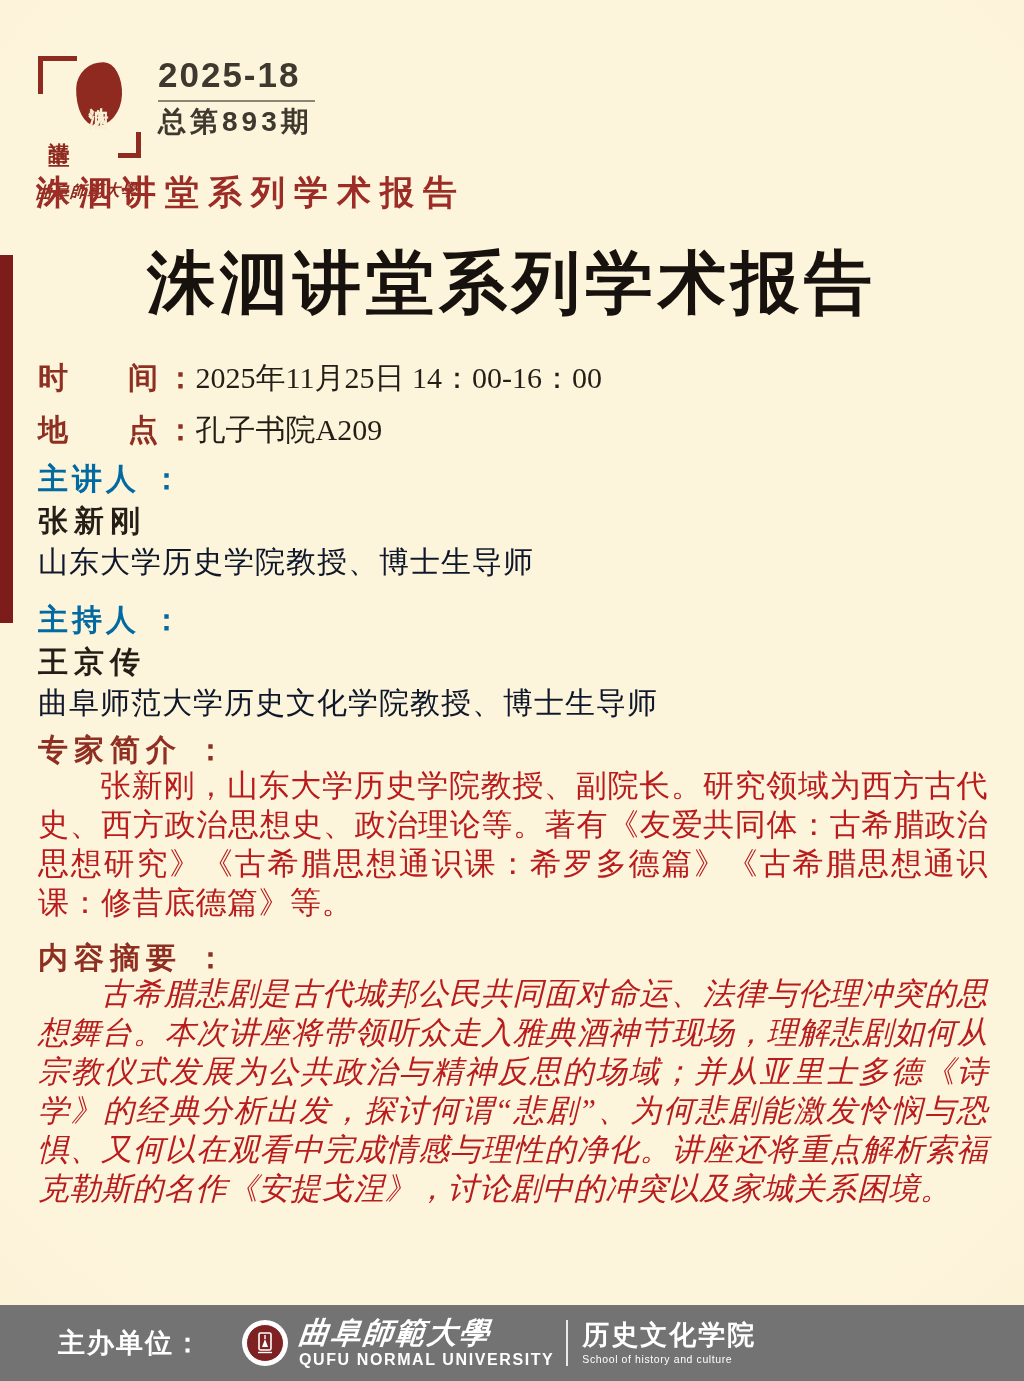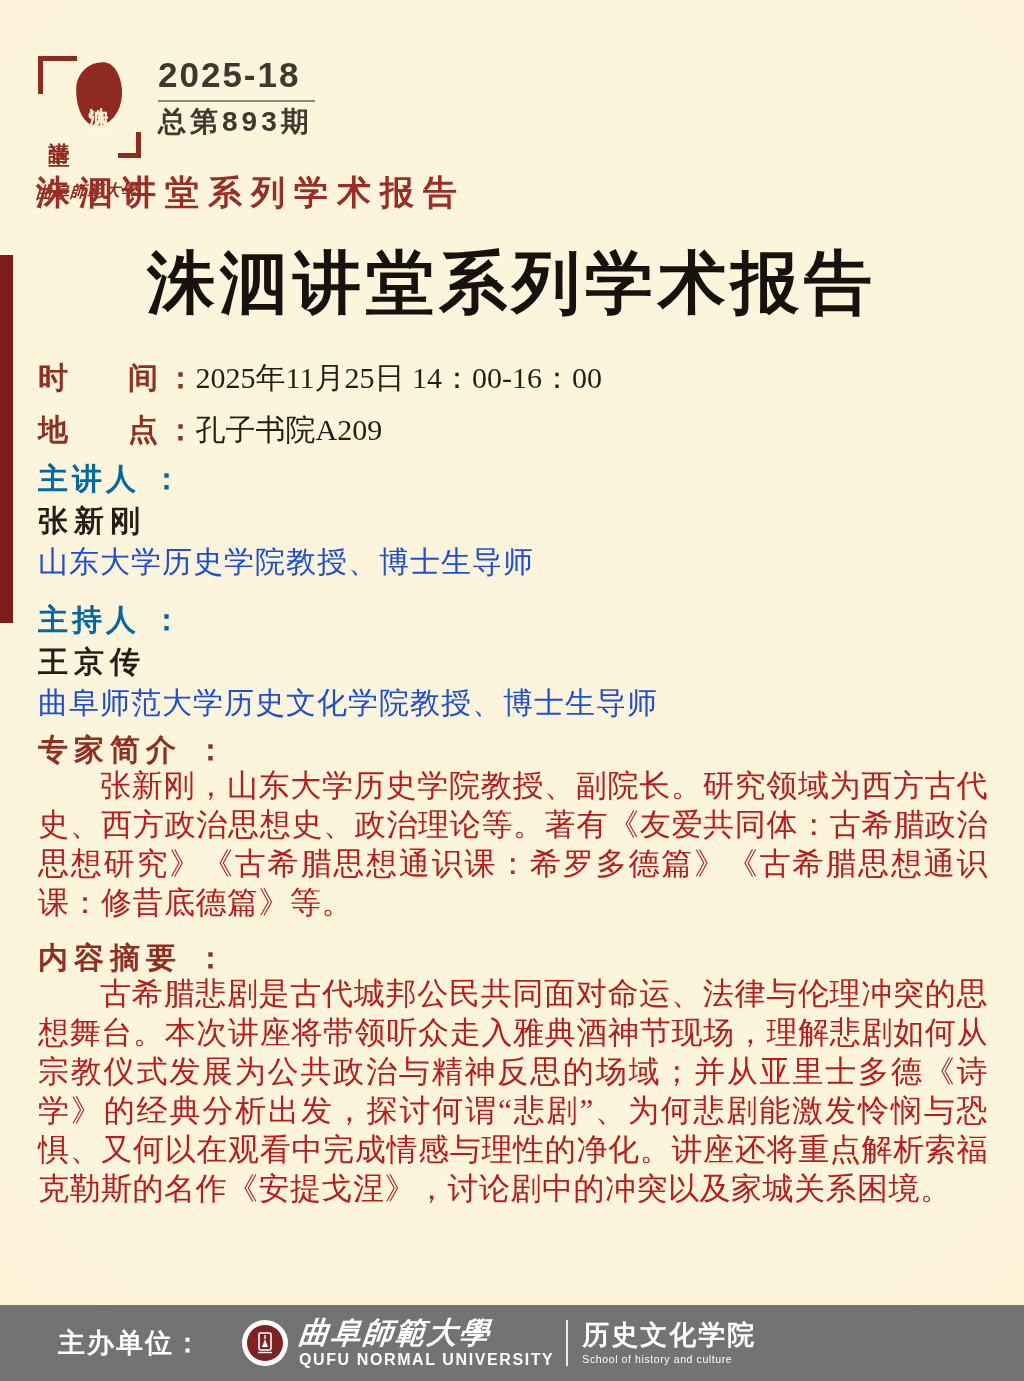--- a/index.html
+++ b/index.html
@@ -58,32 +58,32 @@
   
   .info-row{position:absolute;left:38px;white-space:nowrap;font-size:30px;}
   .info-row.time{top:358px;}
   .info-row.place{top:410px;}
   .red-label{color:#8f2f22;font-weight:700;}
   .info-value{color:#241e17;font-weight:500;}
 
   
   .person-label{position:absolute;left:38px;font-size:30px;font-weight:700;color:#0369a1;letter-spacing:4px;white-space:nowrap;}
   .person-name{position:absolute;left:38px;font-size:30px;font-weight:600;color:#241e17;letter-spacing:6px;white-space:nowrap;}
-  .person-aff{position:absolute;left:38px;font-size:30px;font-weight:500;color:#1d4ed8;letter-spacing:1px;white-space:nowrap;}
+  .person-aff{position:absolute;left:38px;font-size:30px;font-weight:500;color:#0f172a;letter-spacing:1px;white-space:nowrap;}
   .speaker-label{top:459px;} .speaker-name{top:501px;} .speaker-aff{top:542px;}
   .host-label{top:600px;} .host-name{top:642px;} .host-aff{top:683px;}
 
   
   .section-label{position:absolute;left:38px;font-size:30px;font-weight:700;color:#8f2f22;letter-spacing:6px;white-space:nowrap;}
   .profile-label{top:730px;} .abstract-label{top:938px;}
   .section-para{
     position:absolute;left:38px;width:950px;font-size:31px;line-height:39px;
     font-weight:500;color:#b91c1c;text-align:justify;text-indent:2em;letter-spacing:0.5px;
   }
-  .profile-para{top:766px;} .abstract-para{top:974px;}
+  .profile-para{top:766px;} .abstract-para{top:974px;font-style:italic;}
 
   
   .footer{
     position:absolute;left:0;bottom:0;width:100%;height:76px;background:#737373;
     display:flex;align-items:center;
   }
   .organizer-label{
     margin-left:58px;color:#ffffff;font-size:27px;font-weight:700;letter-spacing:2px;
     font-family:"Liberation Sans","DejaVu Sans",sans-serif;white-space:nowrap;
   }

